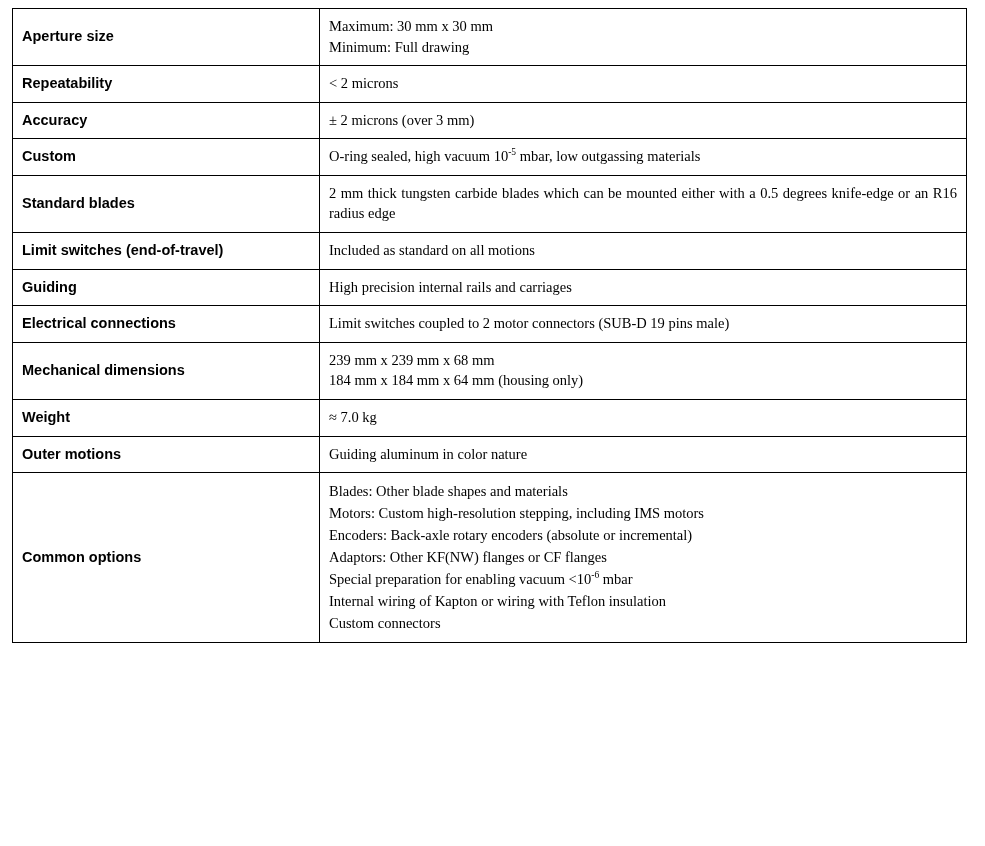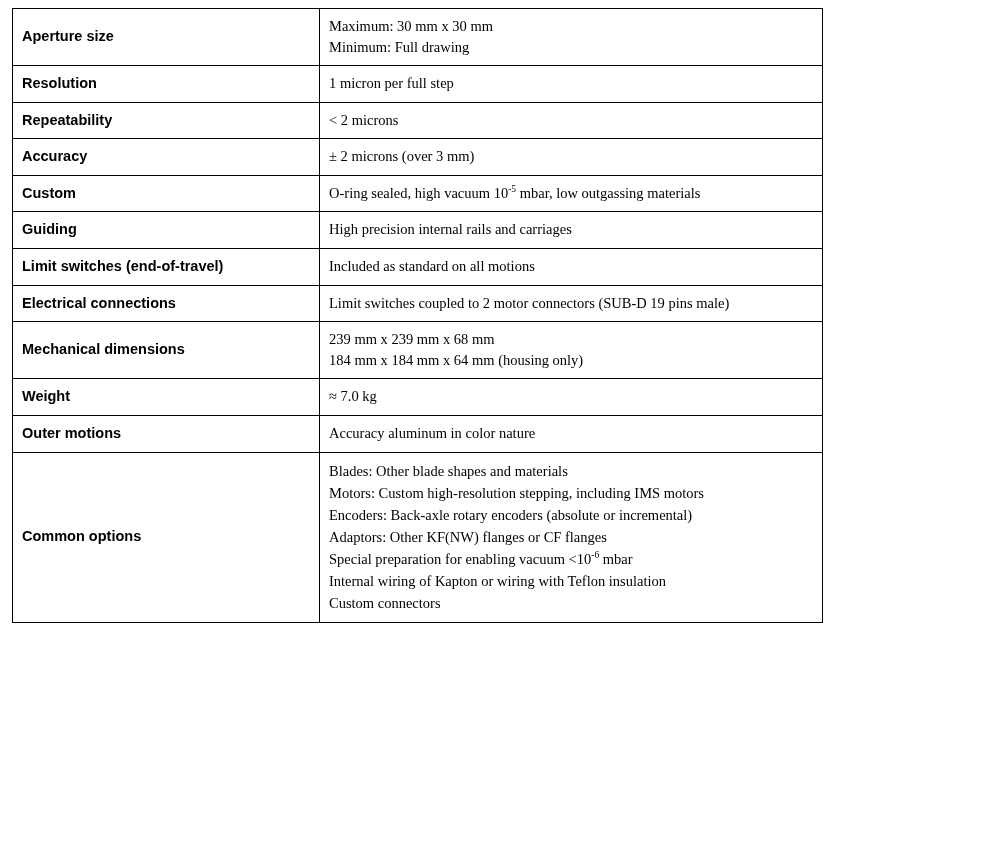--- a/index.html
+++ b/index.html
@@ -15,21 +15,21 @@
     overflow: hidden;
   }
   .sheet {
     width: 985px;
     height: 846px;
     position: relative;
     box-sizing: border-box;
   }
   table.spec {
     border-collapse: collapse;
-    width: 811px;
+    width: 955px;
     margin: 8px 0 0 12px;
     table-layout: fixed;
   }
   table.spec td {
     border: 1px solid #000000;
     vertical-align: middle;
     padding: 7px 9px 8px 9px;
     font-size: 14.5px;
     line-height: 1.42;
   }
@@ -70,53 +70,53 @@
   <table class="spec">
     <tbody>
         <tr>
           <td class="label">Aperture size</td>
           <td class="value">
             <span class="line">Maximum: 30 mm x 30 mm</span>
             <span class="line">Minimum: Full drawing</span>
           </td>
         </tr>
         <tr>
-          <td class="label">Resolution</td>
-          <td class="value">
-            <span class="line">1 micron per full step</span>
-          </td>
-        </tr>
-        <tr>
           <td class="label">Repeatability</td>
           <td class="value">
             <span class="line">&lt; 2 microns</span>
           </td>
         </tr>
         <tr>
           <td class="label">Accuracy</td>
           <td class="value">
             <span class="line">± 2 microns (over 3 mm)</span>
           </td>
         </tr>
         <tr>
           <td class="label">Custom</td>
           <td class="value">
             <span class="line">O-ring sealed, high vacuum 10<sup>-5</sup> mbar, low outgassing materials</span>
           </td>
         </tr>
         <tr>
-          <td class="label">Guiding</td>
+          <td class="label">Standard blades</td>
           <td class="value">
-            <span class="line">High precision internal rails and carriages</span>
+            <span class="line just">2 mm thick tungsten carbide blades which can be mounted either with a 0.5 degrees knife-edge or an R16 radius edge</span>
           </td>
         </tr>
         <tr>
           <td class="label">Limit switches (end-of-travel)</td>
           <td class="value">
             <span class="line">Included as standard on all motions</span>
+          </td>
+        </tr>
+        <tr>
+          <td class="label">Guiding</td>
+          <td class="value">
+            <span class="line">High precision internal rails and carriages</span>
           </td>
         </tr>
         <tr>
           <td class="label">Electrical connections</td>
           <td class="value">
             <span class="line">Limit switches coupled to 2 motor connectors (SUB-D 19 pins male)</span>
           </td>
         </tr>
         <tr>
           <td class="label">Mechanical dimensions</td>
@@ -127,21 +127,21 @@
         </tr>
         <tr>
           <td class="label">Weight</td>
           <td class="value">
             <span class="line">≈ 7.0 kg</span>
           </td>
         </tr>
         <tr>
           <td class="label">Outer motions</td>
           <td class="value">
-            <span class="line">Accuracy aluminum in color nature</span>
+            <span class="line">Guiding aluminum in color nature</span>
           </td>
         </tr>
         <tr>
           <td class="label options-label">Common options</td>
           <td class="value options-value">
             <span class="line">Blades: Other blade shapes and materials</span>
             <span class="line">Motors: Custom high-resolution stepping, including IMS motors</span>
             <span class="line">Encoders: Back-axle rotary encoders (absolute or incremental)</span>
             <span class="line">Adaptors: Other KF(NW) flanges or CF flanges</span>
             <span class="line">Special preparation for enabling vacuum &lt;10<sup>-6</sup> mbar</span>

